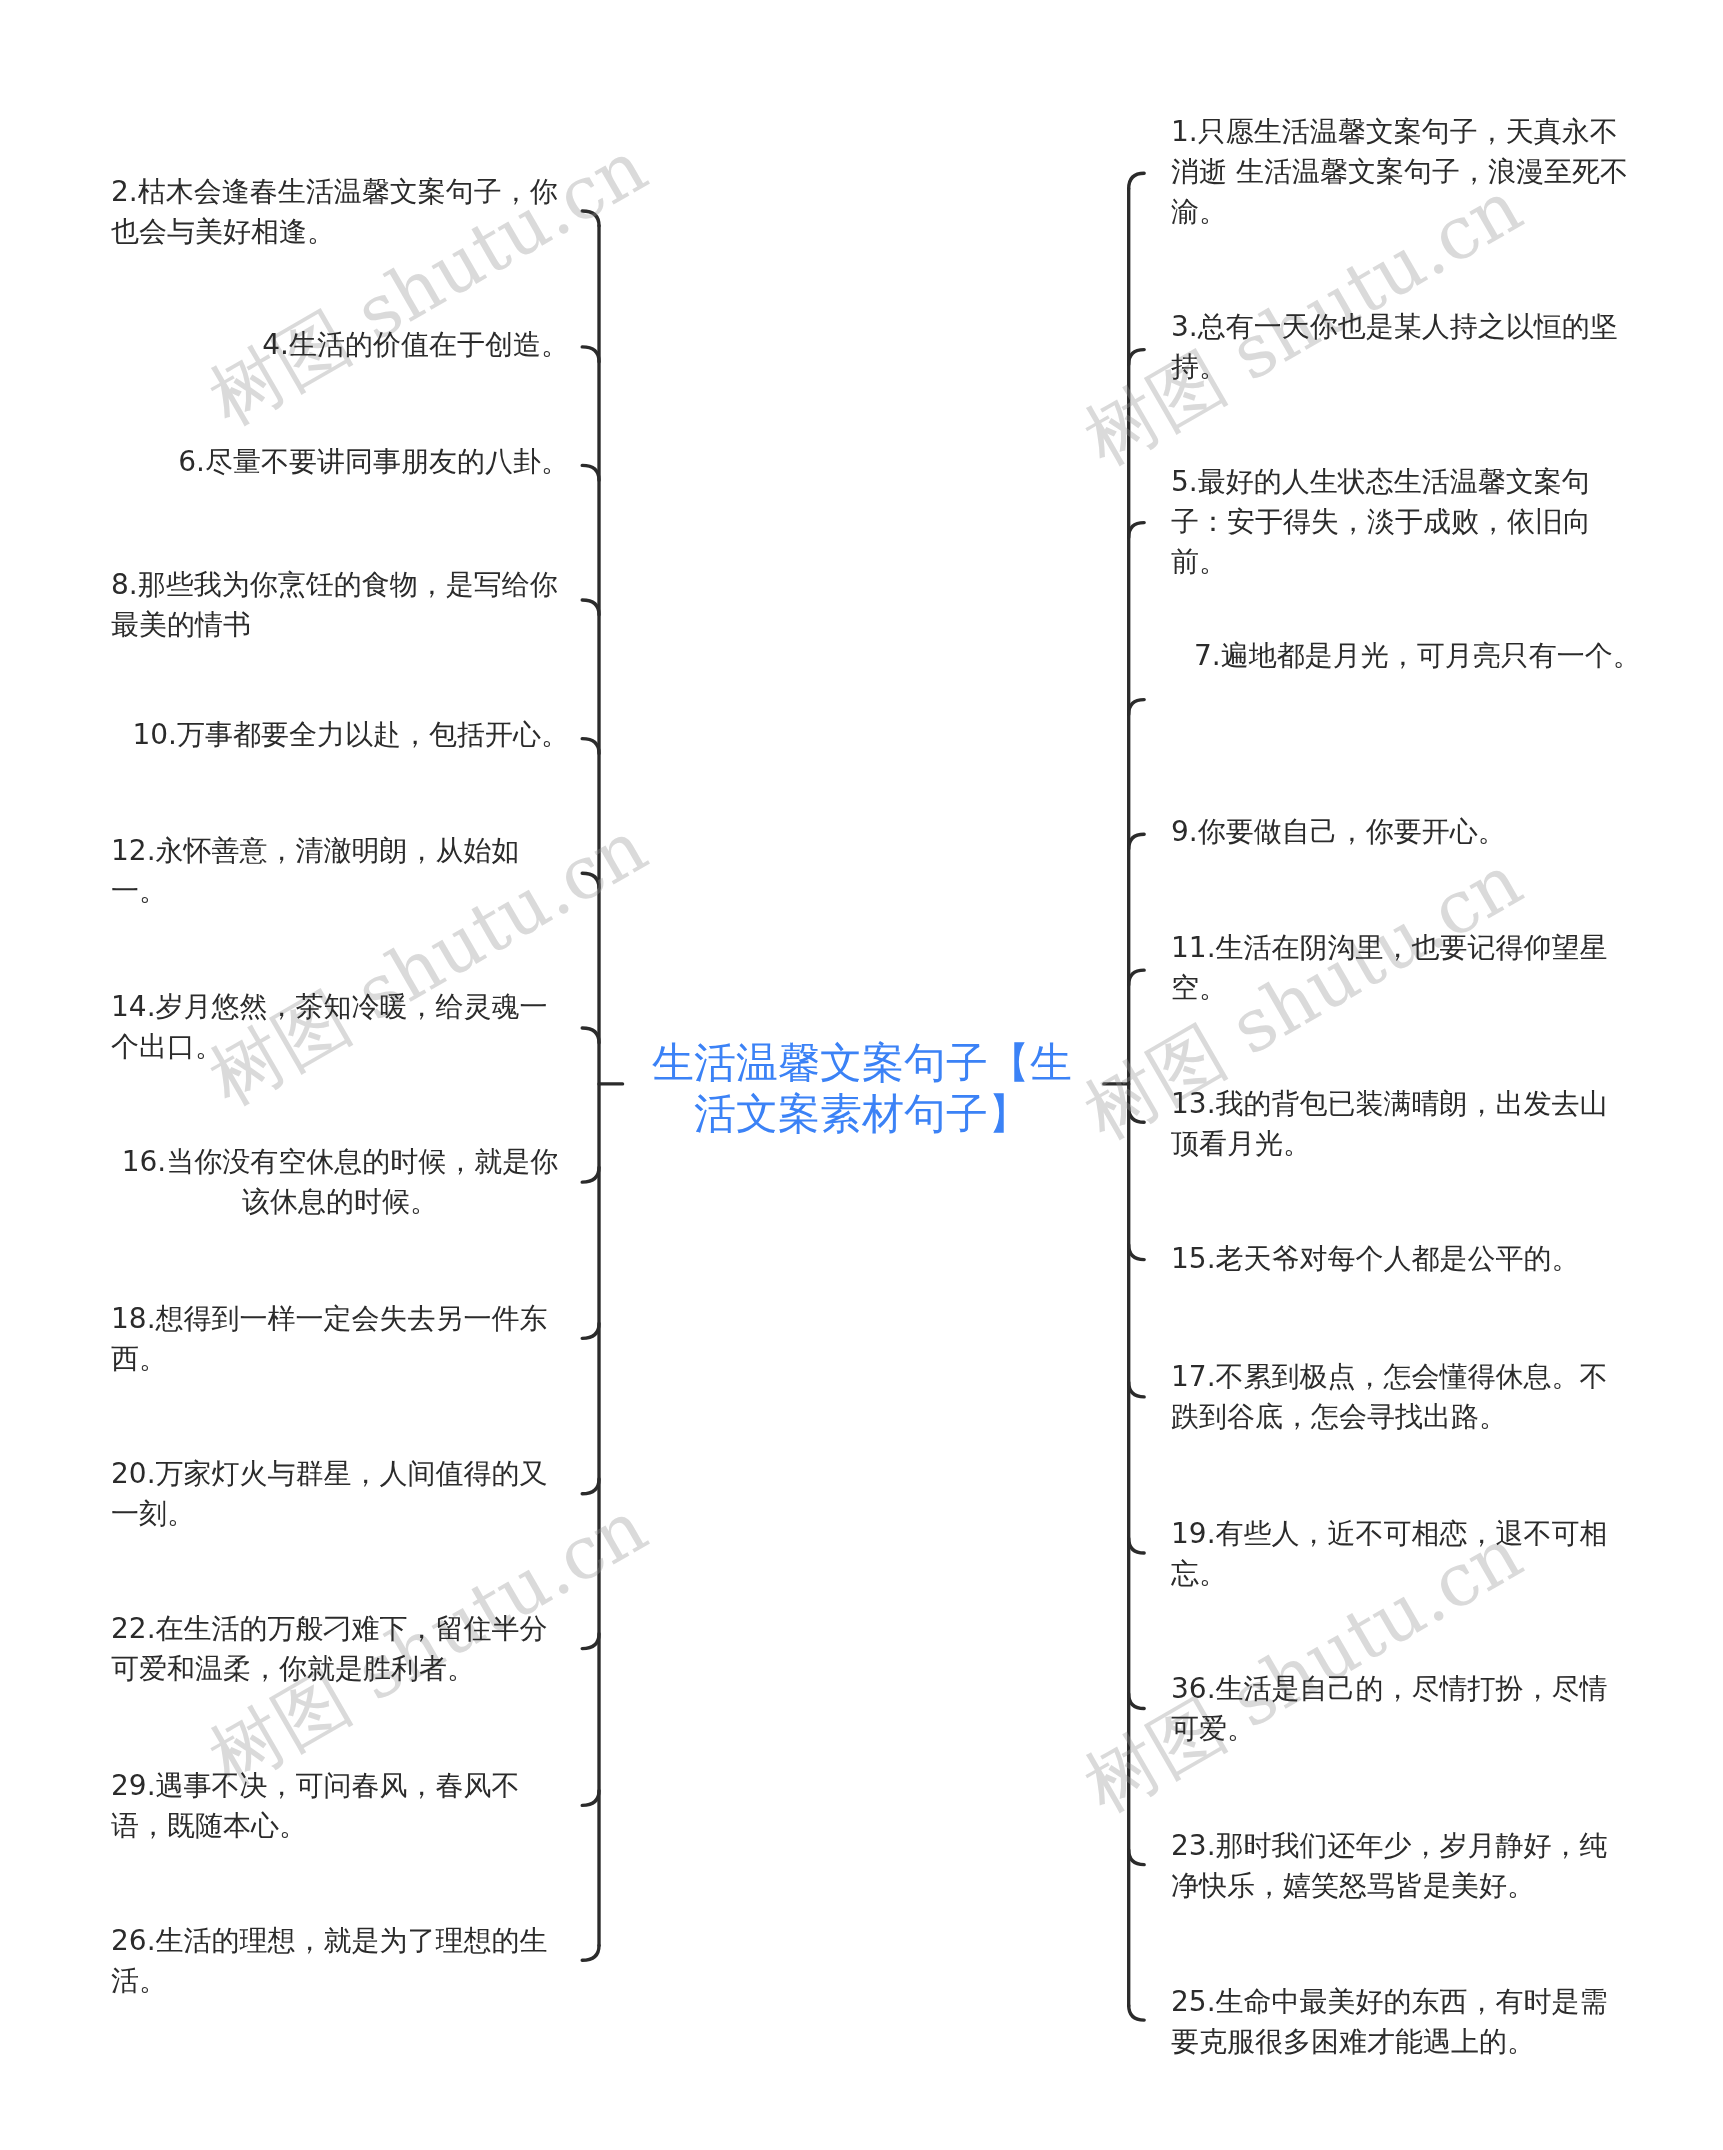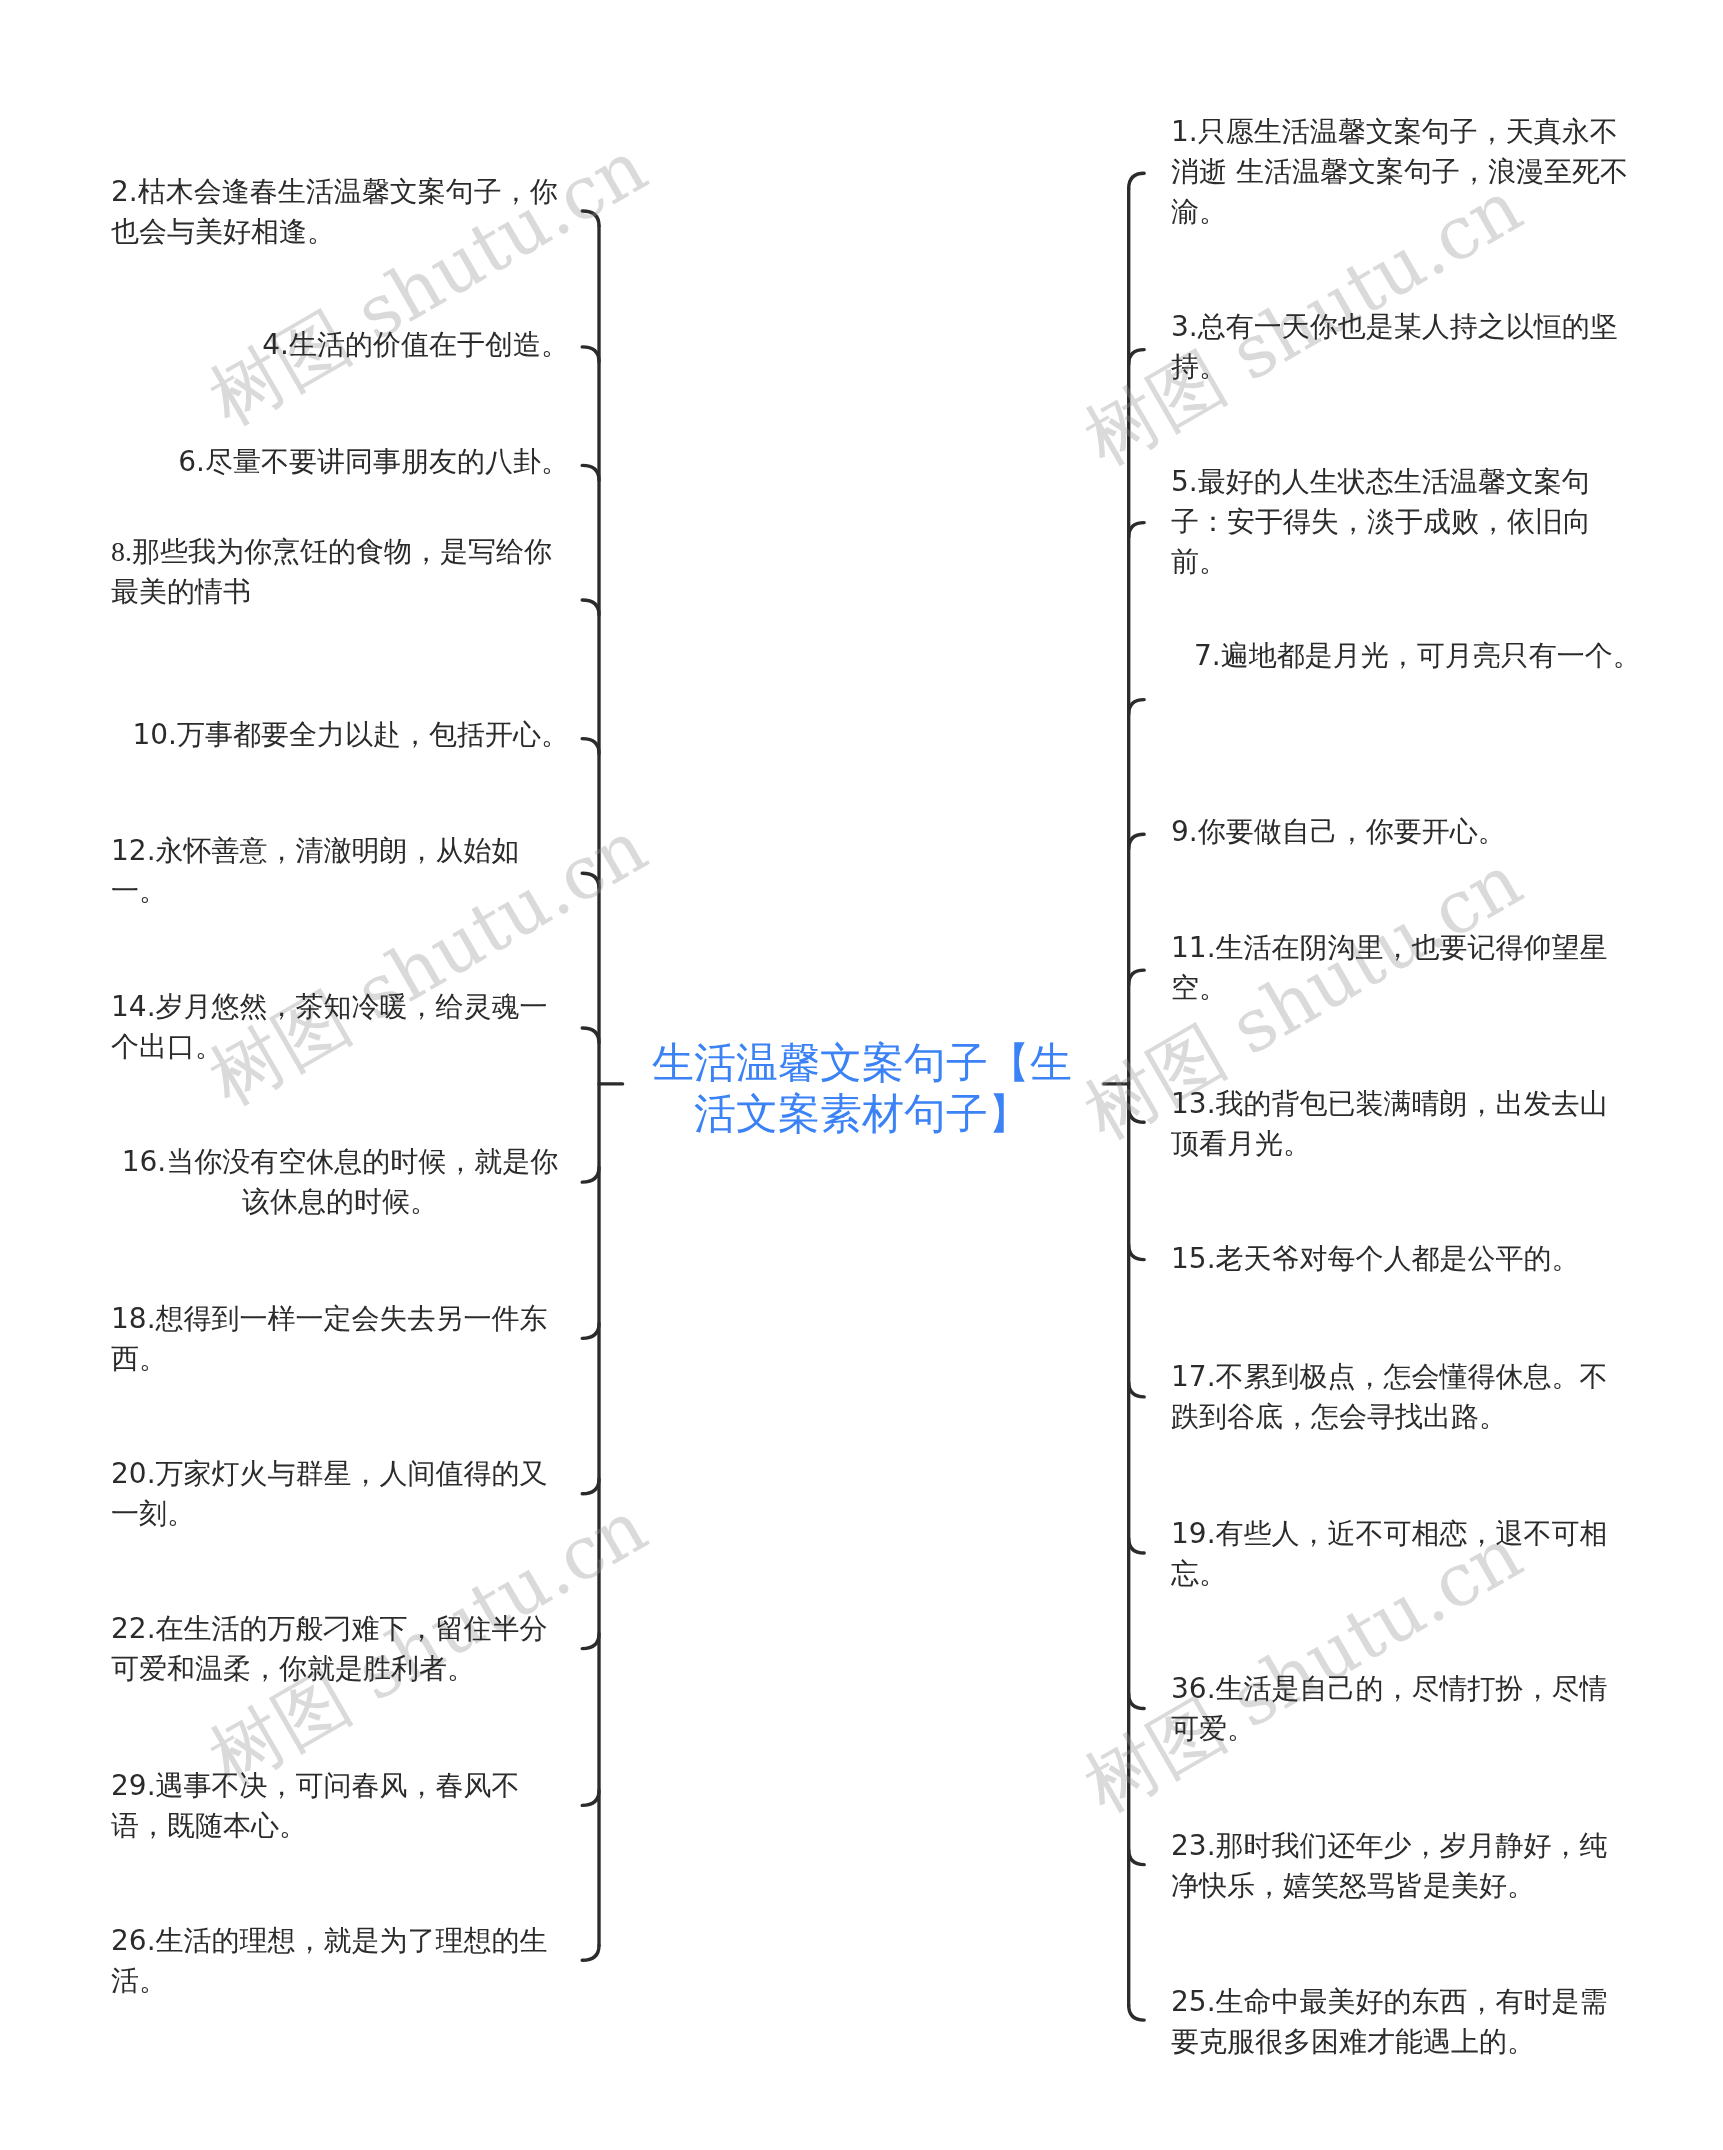--- a/index.html
+++ b/index.html
@@ -63,21 +63,21 @@
 <div class="wm" style="left:242px; top:1710px;">树图 shutu.cn</div>
 <div class="wm" style="left:1117px; top:390px;">树图 shutu.cn</div>
 <div class="wm" style="left:1117px; top:1064px;">树图 shutu.cn</div>
 <div class="wm" style="left:1117px; top:1737px;">树图 shutu.cn</div>
 
 <div class="center">生活温馨文案句子【生活文案素材句子】</div>
 
 <div class="node left-node" style="top:172px;">2.枯木会逢春生活温馨文案句子，你也会与美好相逢。</div>
 <div class="node left-node right-align" style="top:325px;">4.生活的价值在于创造。</div>
 <div class="node left-node right-align" style="top:442px;">6.尽量不要讲同事朋友的八卦。</div>
-<div class="node left-node" style="top:532px;font-family:Liberation Serif, serif;">8.那些我为你烹饪的食物，是写给你最美的情书</div>
+<div class="node left-node" style="top:565px;">8.那些我为你烹饪的食物，是写给你最美的情书</div>
 <div class="node left-node right-align" style="top:715px;">10.万事都要全力以赴，包括开心。</div>
 <div class="node left-node" style="top:831px;">12.永怀善意，清澈明朗，从始如一。</div>
 <div class="node left-node" style="top:987px;">14.岁月悠然，茶知冷暖，给灵魂一个出口。</div>
 <div class="node left-node" style="top:1142px;text-align:center;">16.当你没有空休息的时候，就是你该休息的时候。</div>
 <div class="node left-node" style="top:1299px;">18.想得到一样一定会失去另一件东西。</div>
 <div class="node left-node" style="top:1454px;">20.万家灯火与群星，人间值得的又一刻。</div>
 <div class="node left-node" style="top:1609px;">22.在生活的万般刁难下，留住半分可爱和温柔，你就是胜利者。</div>
 <div class="node left-node" style="top:1766px;">29.遇事不决，可问春风，春风不语，既随本心。</div>
 <div class="node left-node" style="top:1921px;">26.生活的理想，就是为了理想的生活。</div>
 

